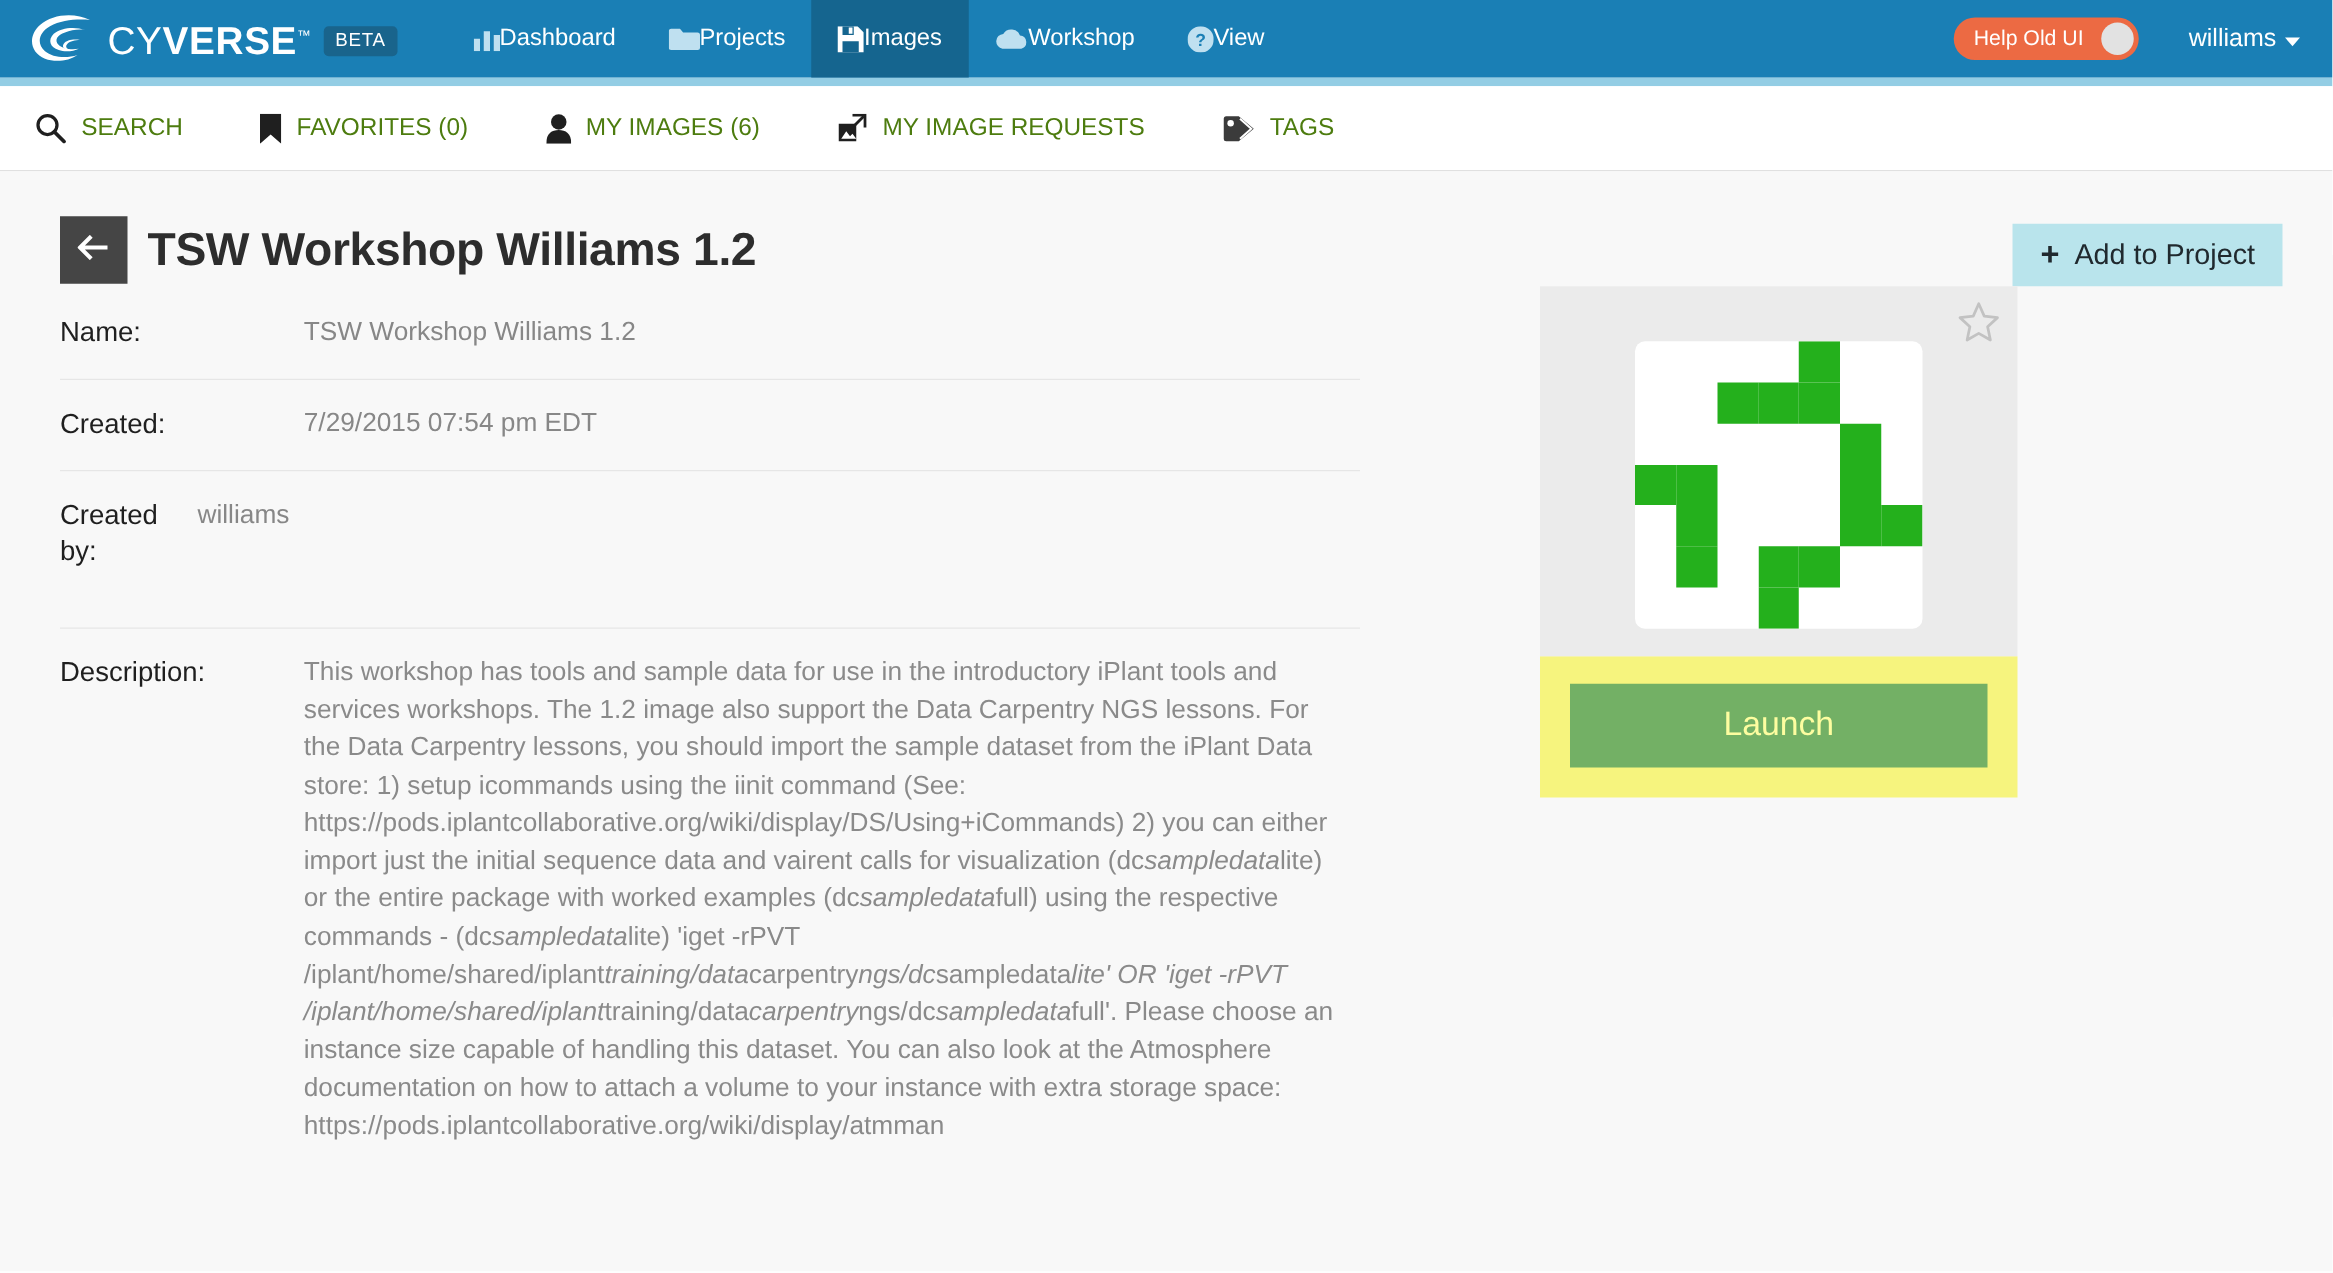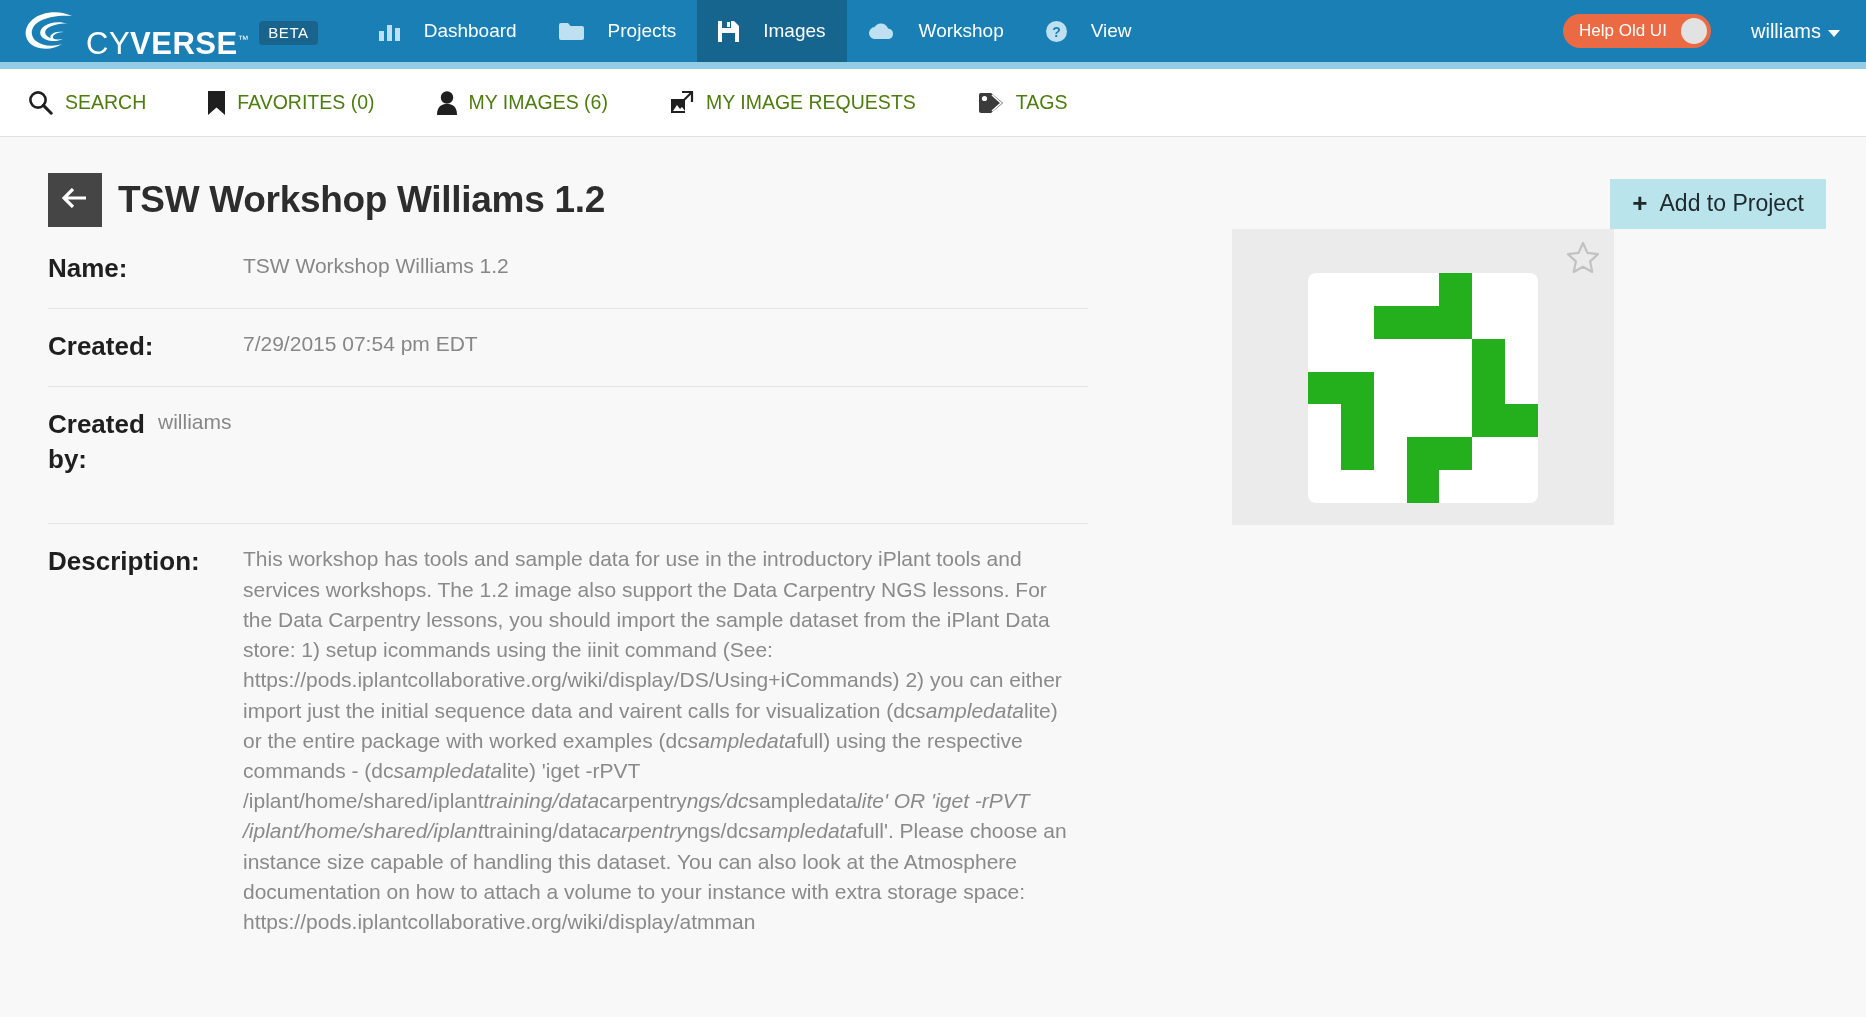--- a/index.html
+++ b/index.html
@@ -29,42 +29,42 @@
     padding-right: 14px;
     gap: 10px;
   }
   .cy-logo-svg { display:block; }
   .brand-word {
     font-size: 31px;
     letter-spacing: .5px;
     color: #ffffff;
     line-height: 1;
     position: relative;
-    top: 12px;
+    top: 1px;
   }
   .brand-word .lite { font-weight: 300; }
   .brand-word .bold { font-weight: 700; }
   .brand-tm { font-size: 11px; vertical-align: super; font-weight: 400; }
   .beta-badge {
     background: #19648c;
     color: #ffffff;
     font-size: 15px;
     letter-spacing: .6px;
     padding: 4px 9px 5px;
     border-radius: 4px;
     line-height: 1;
     position: relative;
     top: 2px;
   }
 
   #mainmenu { display: flex; align-items: stretch; margin-left: 26px; }
   .menu-item {
     display: flex;
     align-items: center;
-    gap: 24px;
+    gap: 0;
     padding: 0 21px;
     font-size: 19px;
     color: #ffffff;
     text-decoration: none;
     cursor: pointer;
     white-space: nowrap;
   }
   .menu-item.active { background: #15658f; }
   .menu-item .mi-icon { display: flex; align-items: center; }
   .menu-item .mi-icon svg { display: block; }
@@ -190,22 +190,22 @@
   #detail-table { width: 1040px; }
   .detail-row {
     display: flex;
     border-top: 1px solid #e6e6e6;
     padding: 20px 0 22px 0;
   }
   .detail-row:first-child { border-top: none; padding-top: 6px; }
   .detail-label {
     width: 195px;
     flex: 0 0 195px;
-    font-size: 26px;
-    font-weight: 700;
+    font-size: 22px;
+    font-weight: 400;
     color: #1f1f1f;
     line-height: 1.35;
   }
   .detail-value {
     font-size: 21px;
     color: #878787;
     line-height: 1.42;
     flex: 1;
   }
   #desc-row { border-top: 1px solid #e6e6e6; }
@@ -511,17 +511,20 @@
               <div></div>
               <div></div>
               <div class="on" style="background: rgb(36, 176, 28);"></div>
               <div></div>
               <div></div>
               <div></div>
             </div>
         </div>
       </div>
 
+      <div id="launch-band" style="background: rgb(246, 244, 126);">
+        <button id="launch-button" style="background: rgb(115, 176, 101); color: rgb(253, 253, 160);">Launch</button>
+      </div>
 
     </div>
 
   </div>
 </div>
 
 </body></html>

